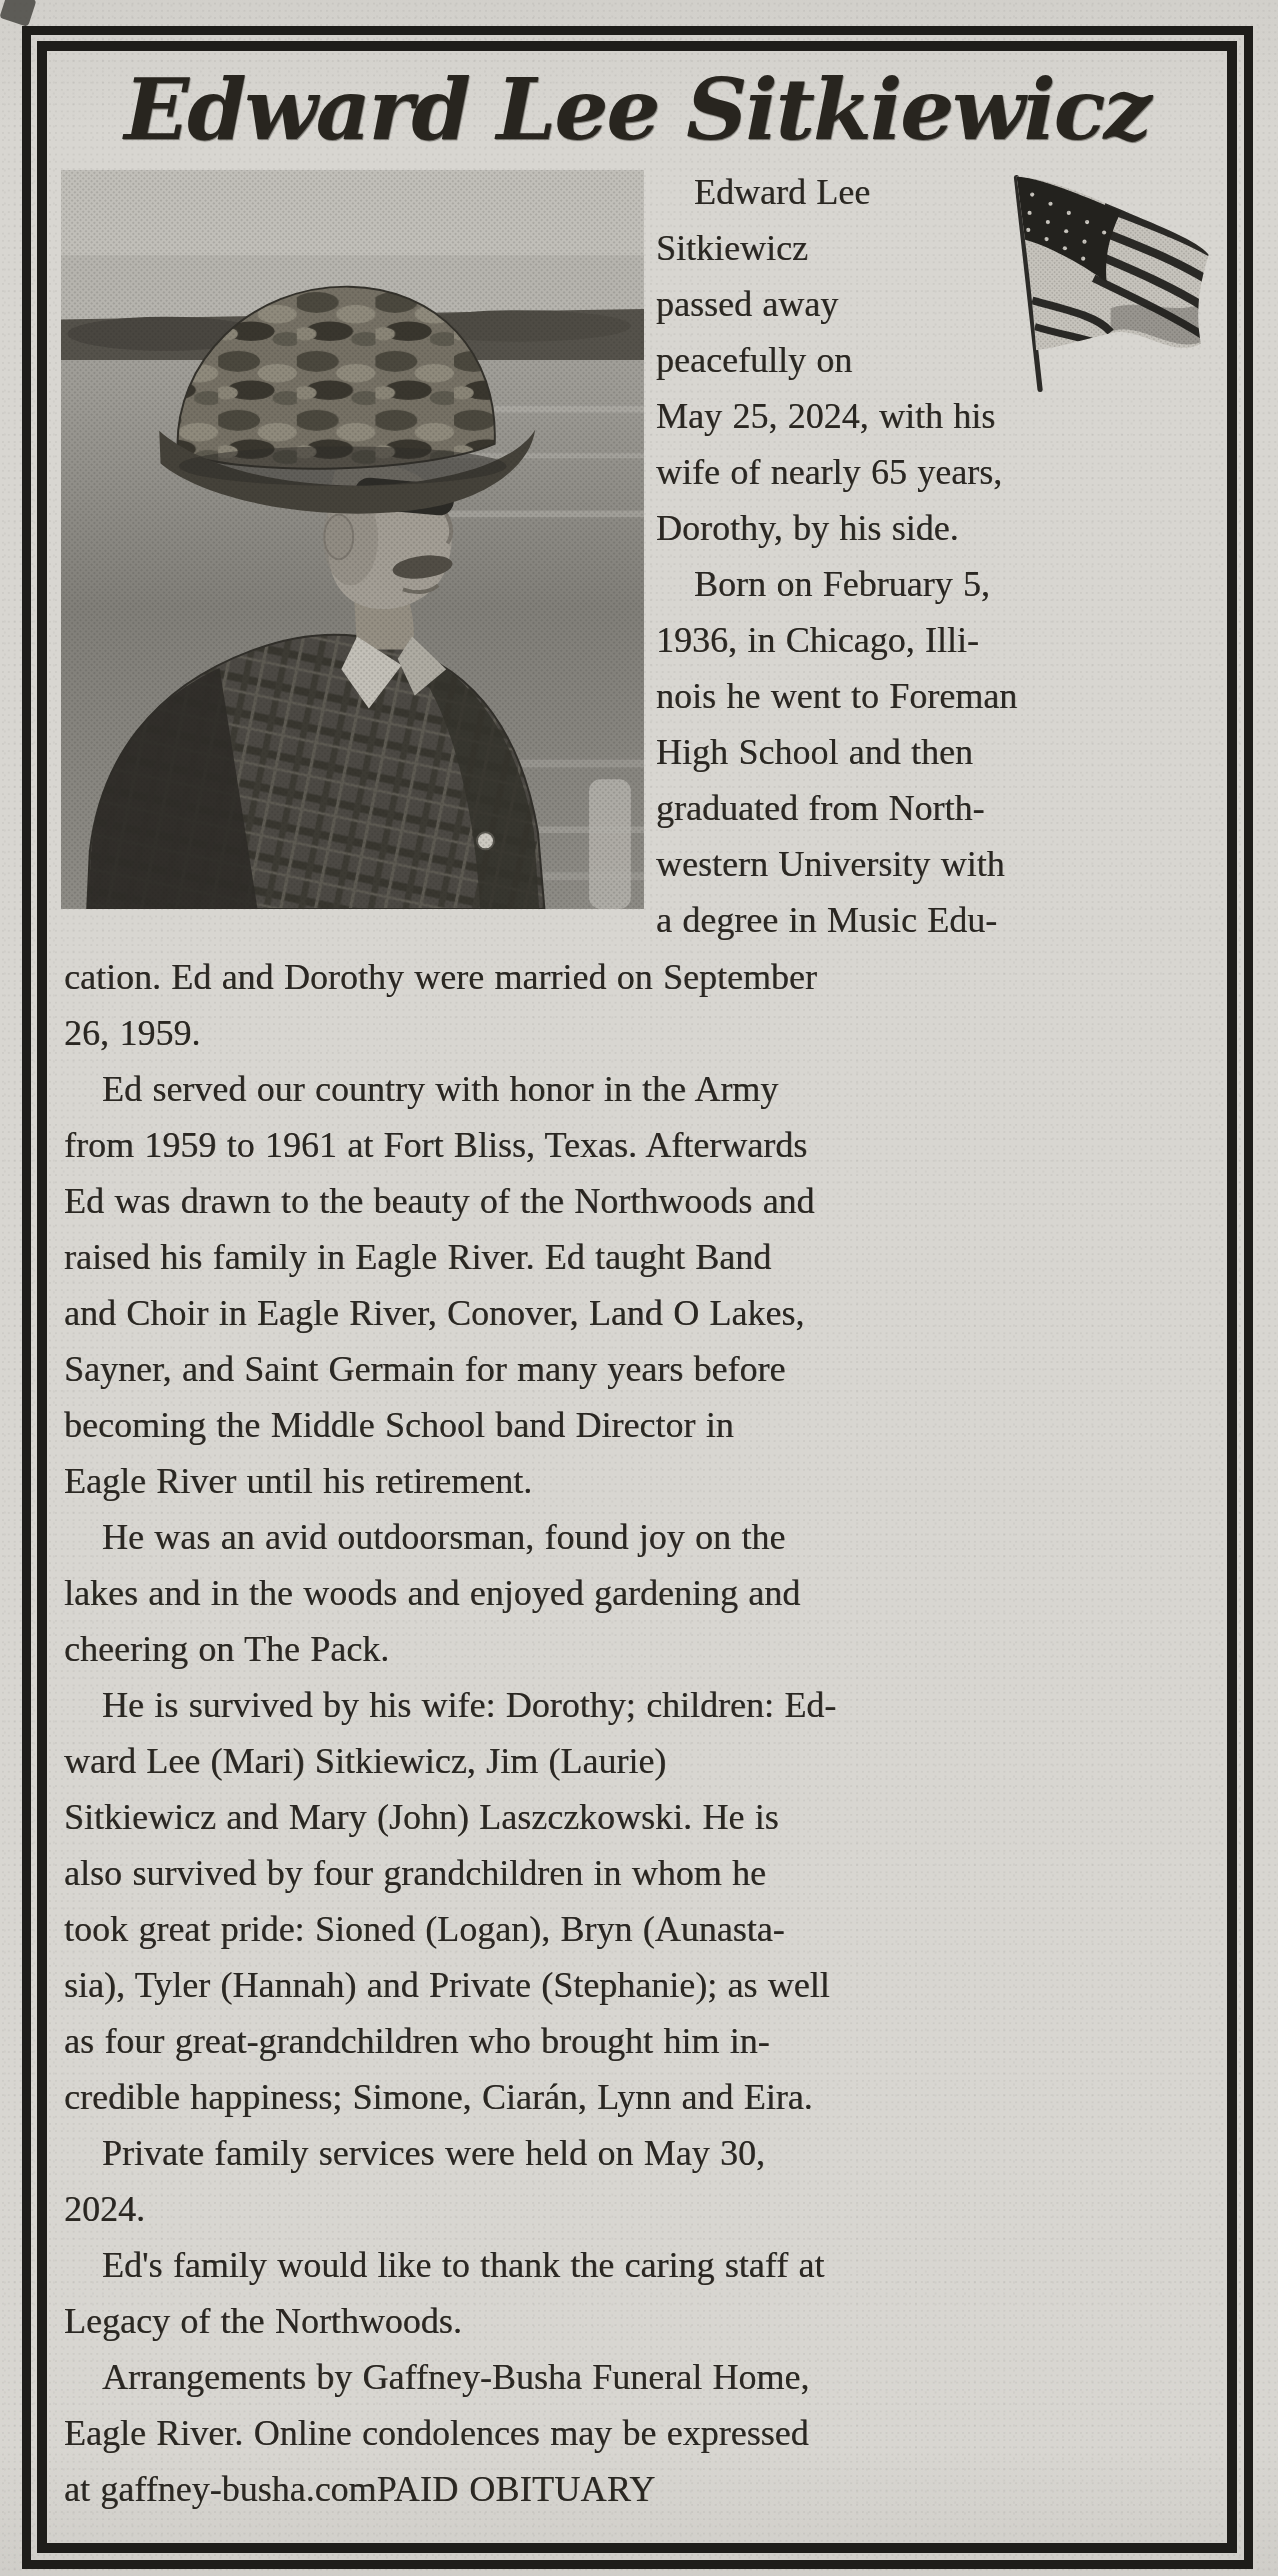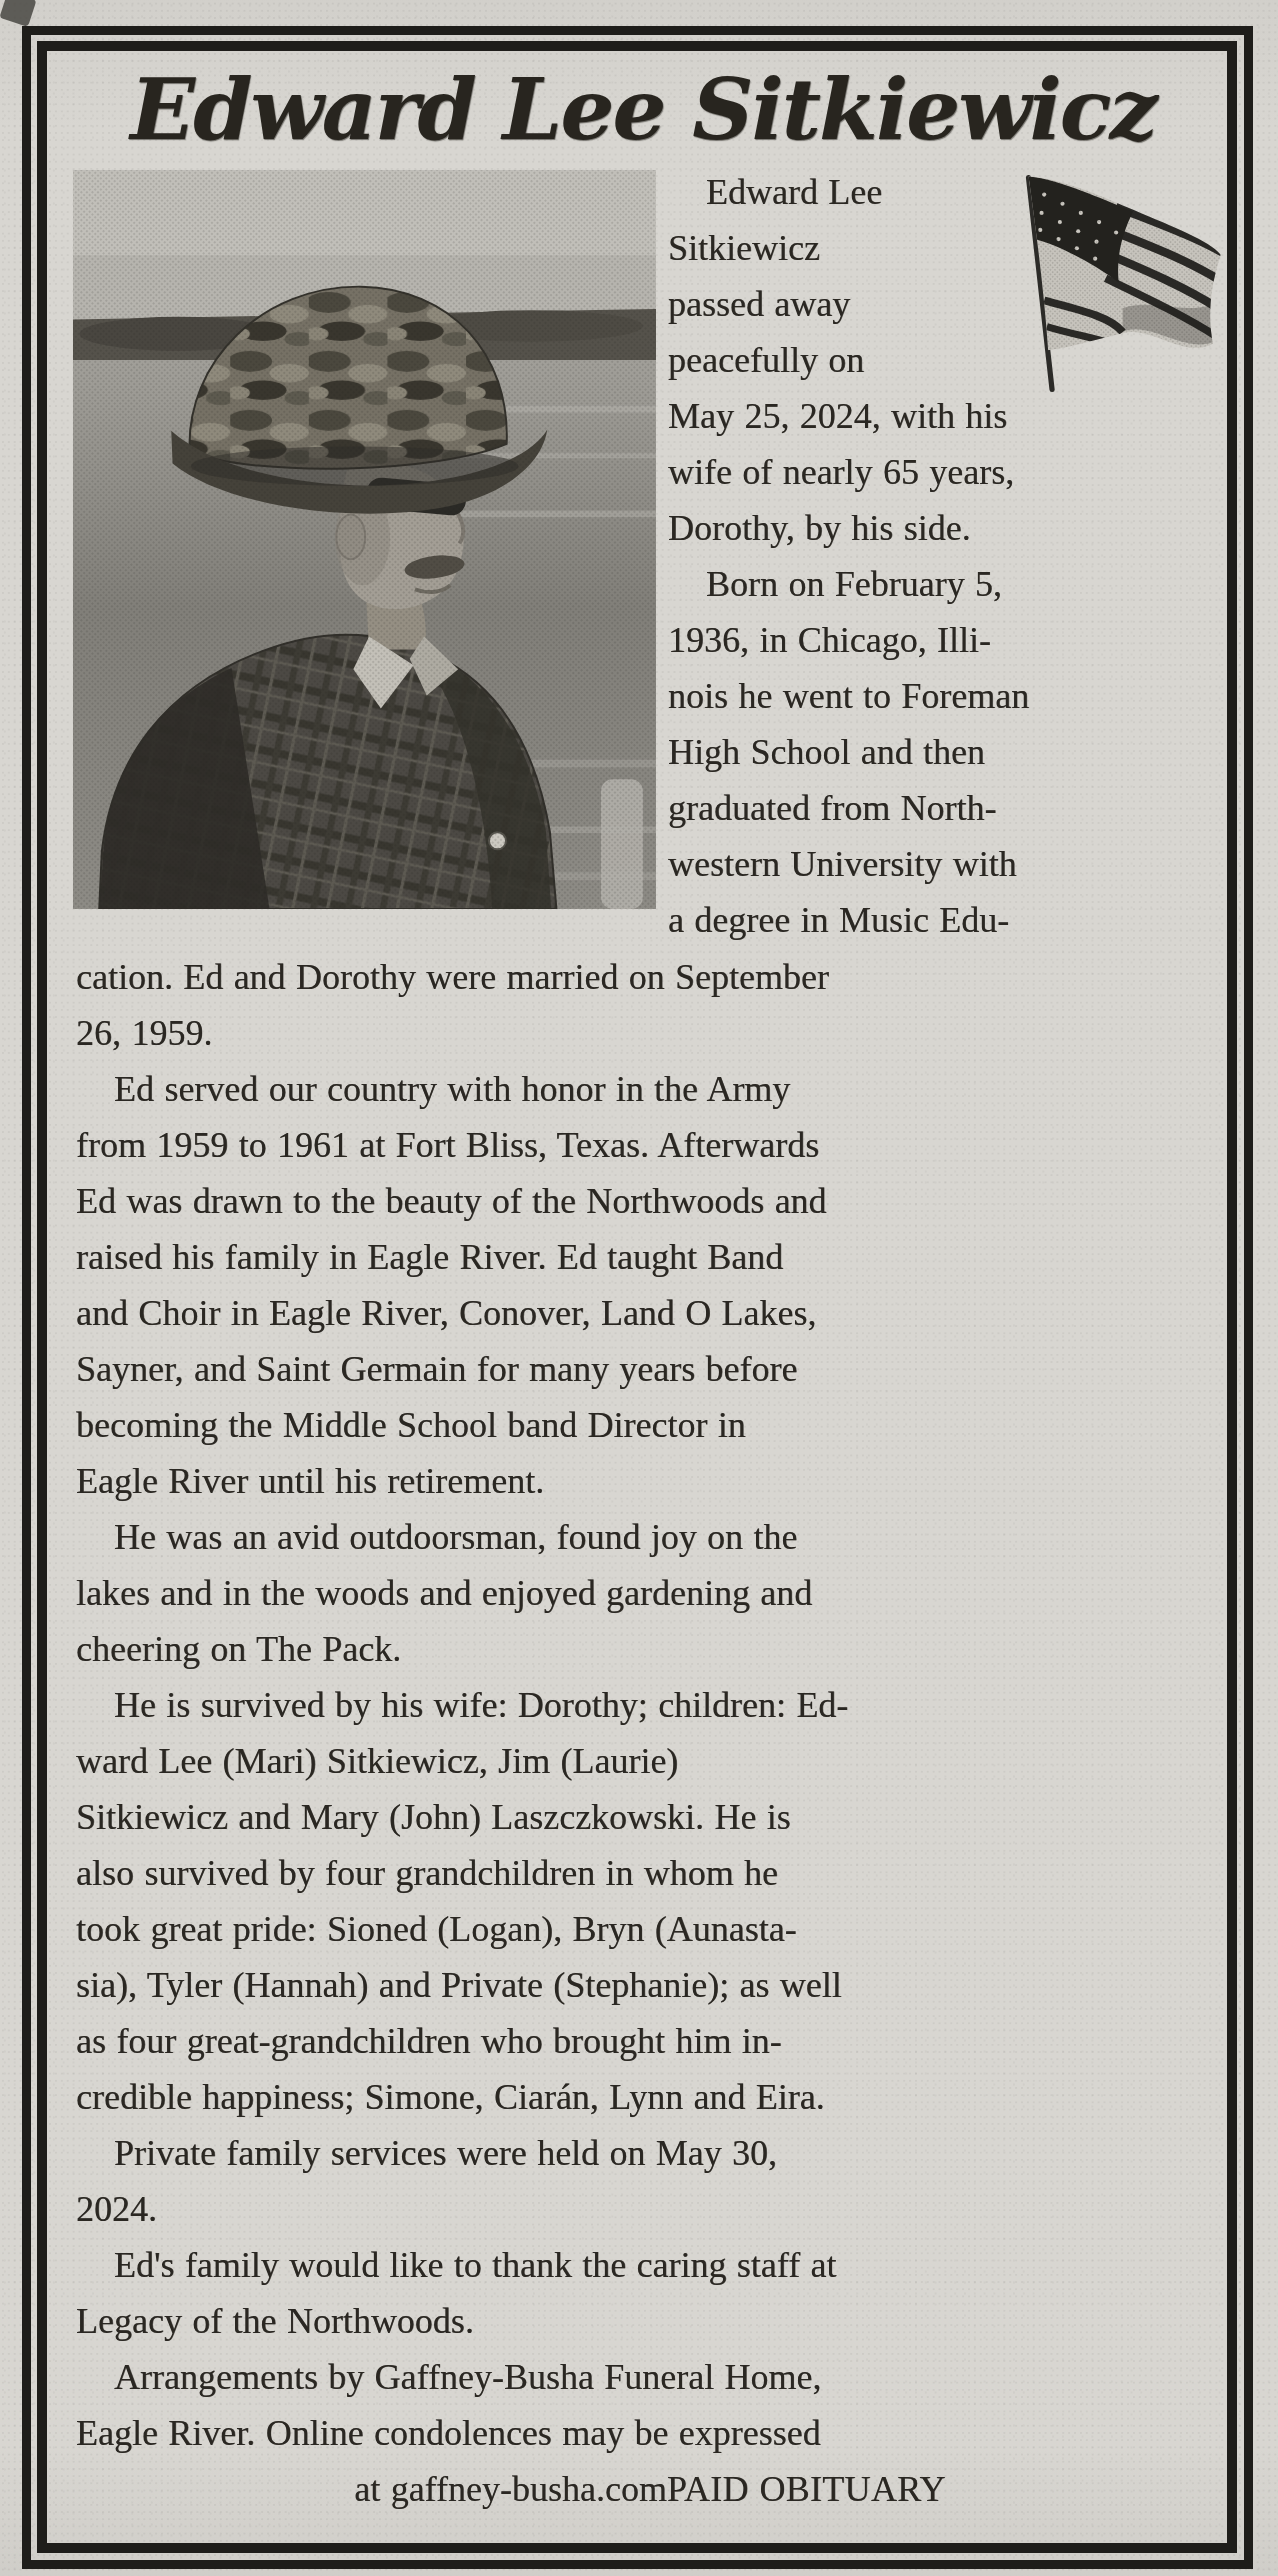--- a/index.html
+++ b/index.html
@@ -22,21 +22,21 @@
     background:#403e3a;opacity:.8;border-radius:3.9px;transform:rotate(18deg);
   }
   .frame-outer{
     position:absolute;left:21.6px;top:25.5px;width:1213px;height:2525px;
     border:9.2px solid #1e1d1a;box-sizing:content-box;
   }
   .frame-inner{
     position:absolute;inset:6.5px;
     border:10.5px solid #1e1d1a;
   }
-  .content{position:absolute;inset:0;margin-left:12px;}
+  .content{position:absolute;inset:0;}
   .headline{
     position:absolute;left:0;top:11.8px;width:100%;
     text-align:center;
     font-family:"DejaVu Serif","Liberation Serif",serif;
     font-style:italic;font-weight:bold;
     font-size:85px;line-height:92px;letter-spacing:-2px;
     color:#28251f;
     text-shadow:0.7px 0.7px 1px rgba(35,32,28,.55);
   }
   .photo{
@@ -49,21 +49,21 @@
   .col-a{left:609px;top:113px;width:347px;}
   .col-b{left:609px;top:337px;width:555px;}
   .col-c{left:17px;top:898px;width:1148px;}
   .ln{
     font-size:36px;line-height:56px;white-space:nowrap;
     word-spacing:1.3px;
     text-shadow:0.4px 0.4px 0.5px rgba(42,39,34,.6);
   }
   .ln.indent{padding-left:38px;}
   .closing{
-    display:flex;justify-content:center;align-items:baseline;
+    display:flex;justify-content:flex-start;align-items:baseline;
   }
   .closing .right{letter-spacing:0.3px;font-family:Liberation Serif, serif;}
 </style>
 </head>
 <body>
 
 <div class="page">
   <div class="artifact-corner"></div>
 
   <div class="frame-outer">

